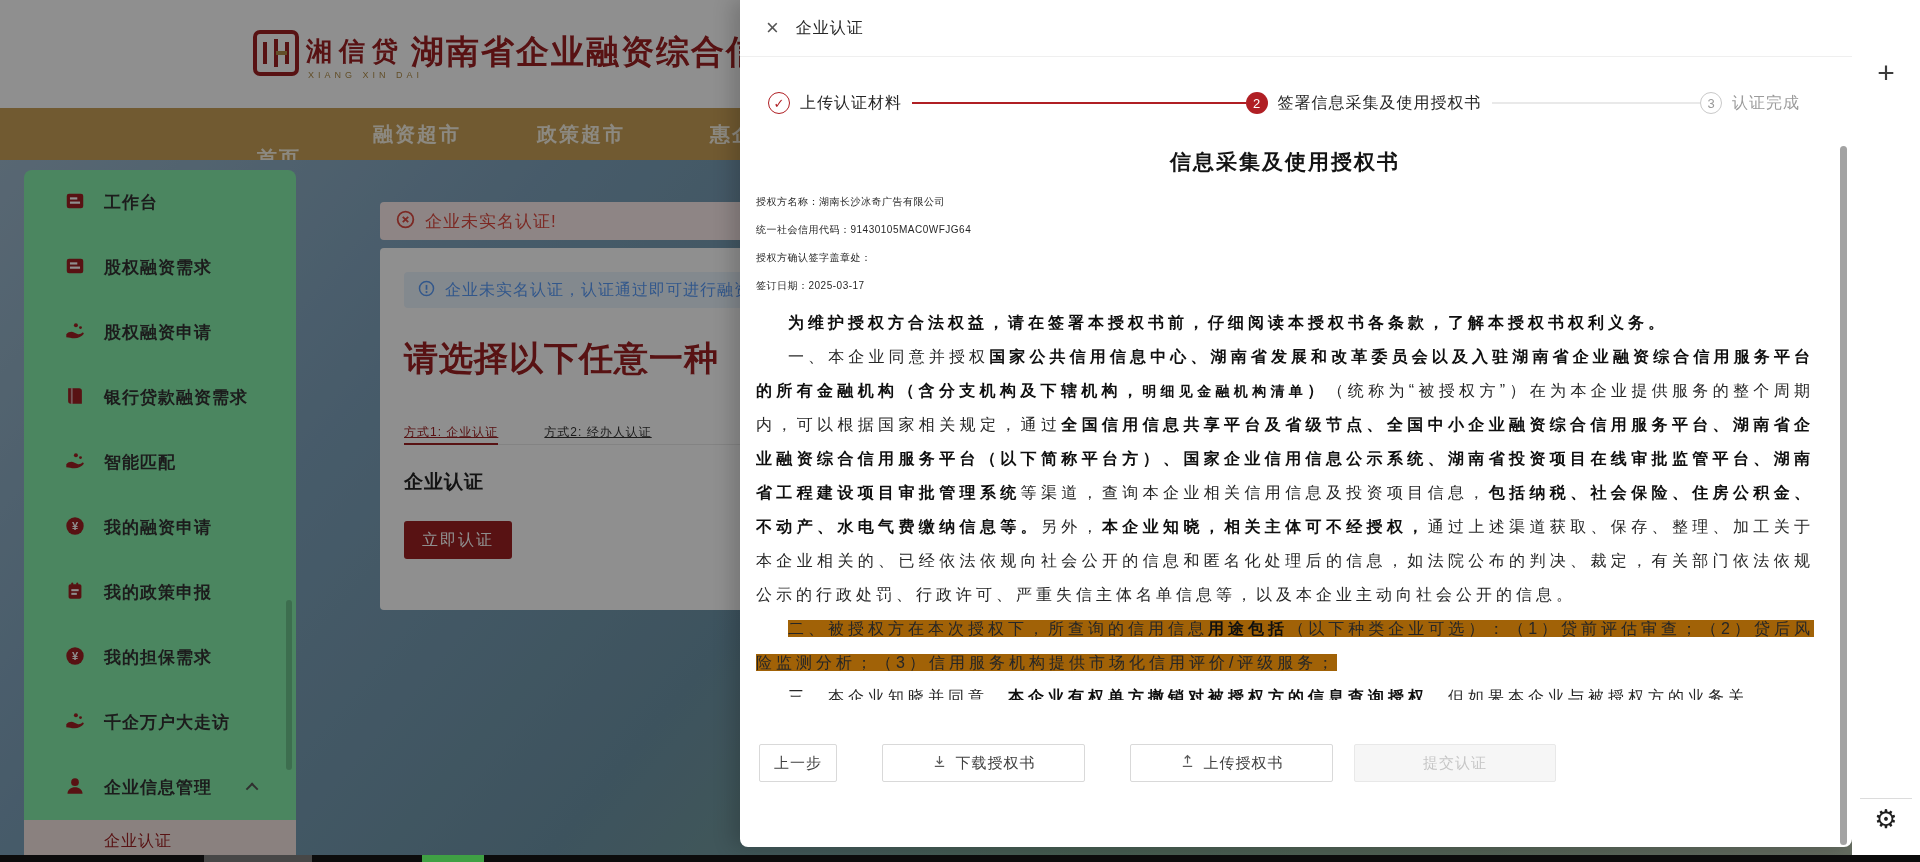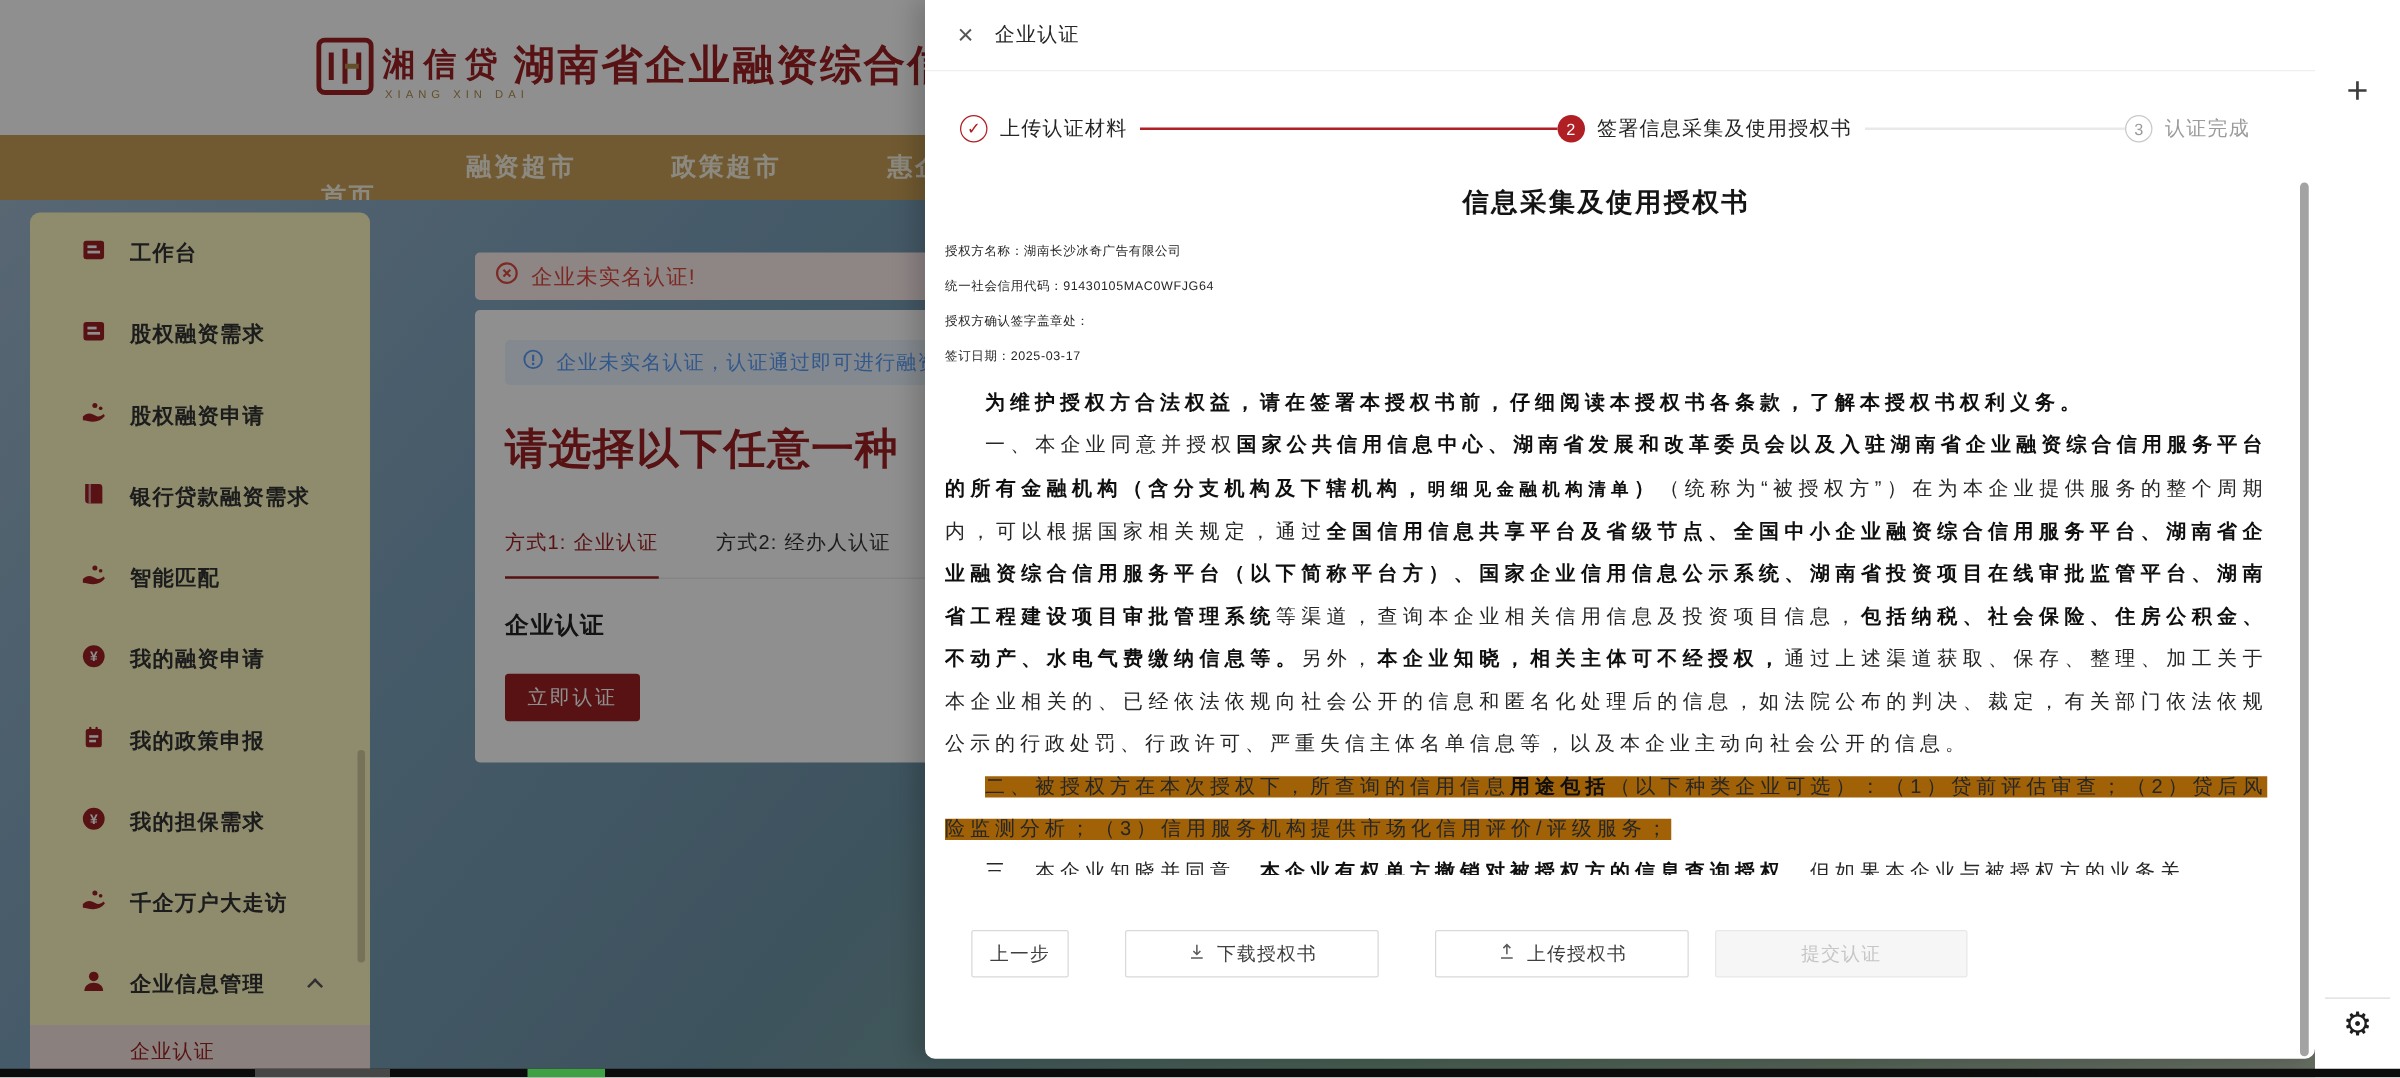--- a/index.html
+++ b/index.html
@@ -13,39 +13,39 @@
   .brand-name{position:absolute;left:306px;top:34px;font-size:26px;font-weight:700;color:#9d2123;letter-spacing:7px;}
   .brand-sub{position:absolute;left:308px;top:70px;font-size:9px;color:#b08d4a;letter-spacing:4px;}
   .site-title{position:absolute;left:411px;top:30px;font-size:33px;font-weight:700;color:#9d2123;letter-spacing:2px;white-space:nowrap;}
 
   .main-nav{position:absolute;left:0;top:108px;width:1920px;height:52px;background:#c9a158;}
   .nav-item{position:absolute;top:0;height:52px;line-height:52px;font-size:20px;font-weight:700;color:#faf4e6;letter-spacing:2px;cursor:pointer;}
 
   .content-bg{position:absolute;left:0;top:160px;width:1920px;height:702px;
     background:linear-gradient(130deg,#9db8cc 0%,#7fa3bd 22%,#6e95a8 45%,#7ba48f 66%,#93ad97 82%,#b9c4b0 100%);}
 
-  .sidebar{position:absolute;left:24px;top:170px;width:272px;height:692px;background:#fef9c3;border-radius:8px 8px 0 0;}
+  .sidebar{position:absolute;left:24px;top:170px;width:272px;height:692px;background:#86efac;border-radius:8px 8px 0 0;}
   .side-item{height:65px;display:flex;align-items:center;padding-left:40px;gap:18px;cursor:pointer;}
   .side-item .lbl{font-size:17px;font-weight:600;color:#333;letter-spacing:1px;white-space:nowrap;}
   .side-icon{width:22px;height:22px;flex:0 0 22px;}
   .chev-up{width:9px;height:9px;border-left:2px solid #555;border-top:2px solid #555;transform:rotate(45deg) translateY(2px);margin-left:auto;margin-right:38px;}
   .side-sub{height:42px;background:#f7e7e3;display:flex;align-items:center;padding-left:80px;cursor:pointer;}
   .side-sub .lbl{font-size:16px;color:#9d2123;letter-spacing:1px;}
   .side-scroll{position:absolute;right:4px;top:430px;width:6px;height:170px;border-radius:3px;background:rgba(0,0,0,.18);}
 
   .err-alert{position:absolute;left:380px;top:202px;width:800px;height:38px;background:#fdeeee;border-radius:4px;
              display:flex;align-items:center;gap:10px;padding-left:16px;}
   .err-alert .txt{font-size:17px;color:#dd4a40;letter-spacing:1px;}
 
   .main-card{position:absolute;left:380px;top:248px;width:800px;height:362px;background:#fff;border-radius:4px;padding:24px;}
   .info-alert{width:752px;height:36px;background:#eaf4fe;border-radius:4px;display:flex;align-items:center;gap:10px;padding-left:14px;}
   .info-alert .txt{font-size:16px;color:#5a9cf8;letter-spacing:1px;white-space:nowrap;}
   .choose-heading{margin-top:28px;font-size:34px;font-weight:700;color:#9d2123;letter-spacing:1px;white-space:nowrap;}
   .tabs{margin-top:42px;display:flex;gap:46px;border-bottom:1px solid #e9e9e9;}
-  .tab{font-size:16px;padding-bottom:16px;cursor:pointer;letter-spacing:1px;}
+  .tab{font-size:12px;padding-bottom:2px;cursor:pointer;letter-spacing:1px;text-decoration:underline;}
   .tab.active{color:#9d2123;border-bottom:2px solid #9d2123;margin-bottom:-1px;}
   .tab.plain{color:#333;}
   .cert-title{margin-top:24px;font-size:19px;font-weight:700;color:#222;letter-spacing:1px;}
   .cta-btn{margin-top:26px;width:108px;height:38px;background:#9d2123;color:#fff;font-size:16px;border:none;border-radius:3px;
            letter-spacing:2px;cursor:pointer;font-family:inherit;}
 
   
   .overlay{position:absolute;left:0;top:0;width:1852px;height:862px;background:rgba(0,0,0,.44);z-index:10;}
 
   
@@ -69,21 +69,21 @@
 
   .doc{position:absolute;left:16px;top:134px;width:1058px;height:566px;overflow:hidden;}
   .doc-title{text-align:center;font-size:21px;font-weight:700;color:#141414;letter-spacing:2px;margin:14px 0 12px;}
   .doc-fields{font-size:10px;line-height:28px;color:#262626;letter-spacing:.5px;}
   .doc-paras{margin-top:6px;font-size:16px;line-height:34px;color:#262626;text-align:justify;letter-spacing:4px;}
   .doc-paras p{margin:0;text-indent:2em;}
   .doc-paras .b{font-weight:700;color:#0f0f0f;}
   .doc-paras .sm{font-size:14px;}
   .doc-paras p.hl span{background:#a16207;}
 
-  .drawer-footer{position:absolute;left:37px;top:744px;display:flex;gap:21px;align-items:center;}
+  .drawer-footer{position:absolute;left:19px;top:744px;display:flex;gap:21px;align-items:center;}
   .drawer-footer button{height:38px;border:1px solid #d9d9d9;border-radius:2px;background:#fff;font-size:15px;color:#404040;
         display:flex;align-items:center;justify-content:center;gap:9px;cursor:pointer;letter-spacing:1px;font-family:inherit;}
   .btn-back{width:78px;}
   .btn-dl,.btn-ul{width:203px;margin-left:24px;}
   .btn-submit{width:202px;background:#f6f6f6 !important;color:#c6c6c6 !important;border-color:#e8e8e8 !important;cursor:not-allowed;}
   .drawer-scroll{position:absolute;right:5px;top:146px;width:7px;height:699px;background:#a3a3a3;border-radius:4px;cursor:pointer;}
 
   
   .right-rail{position:absolute;left:1852px;top:0;width:68px;height:862px;background:#fff;z-index:22;}
   .rail-plus{position:absolute;top:58px;left:0;width:100%;text-align:center;font-size:30px;font-weight:300;color:#3c3c3c;cursor:pointer;line-height:1;}

